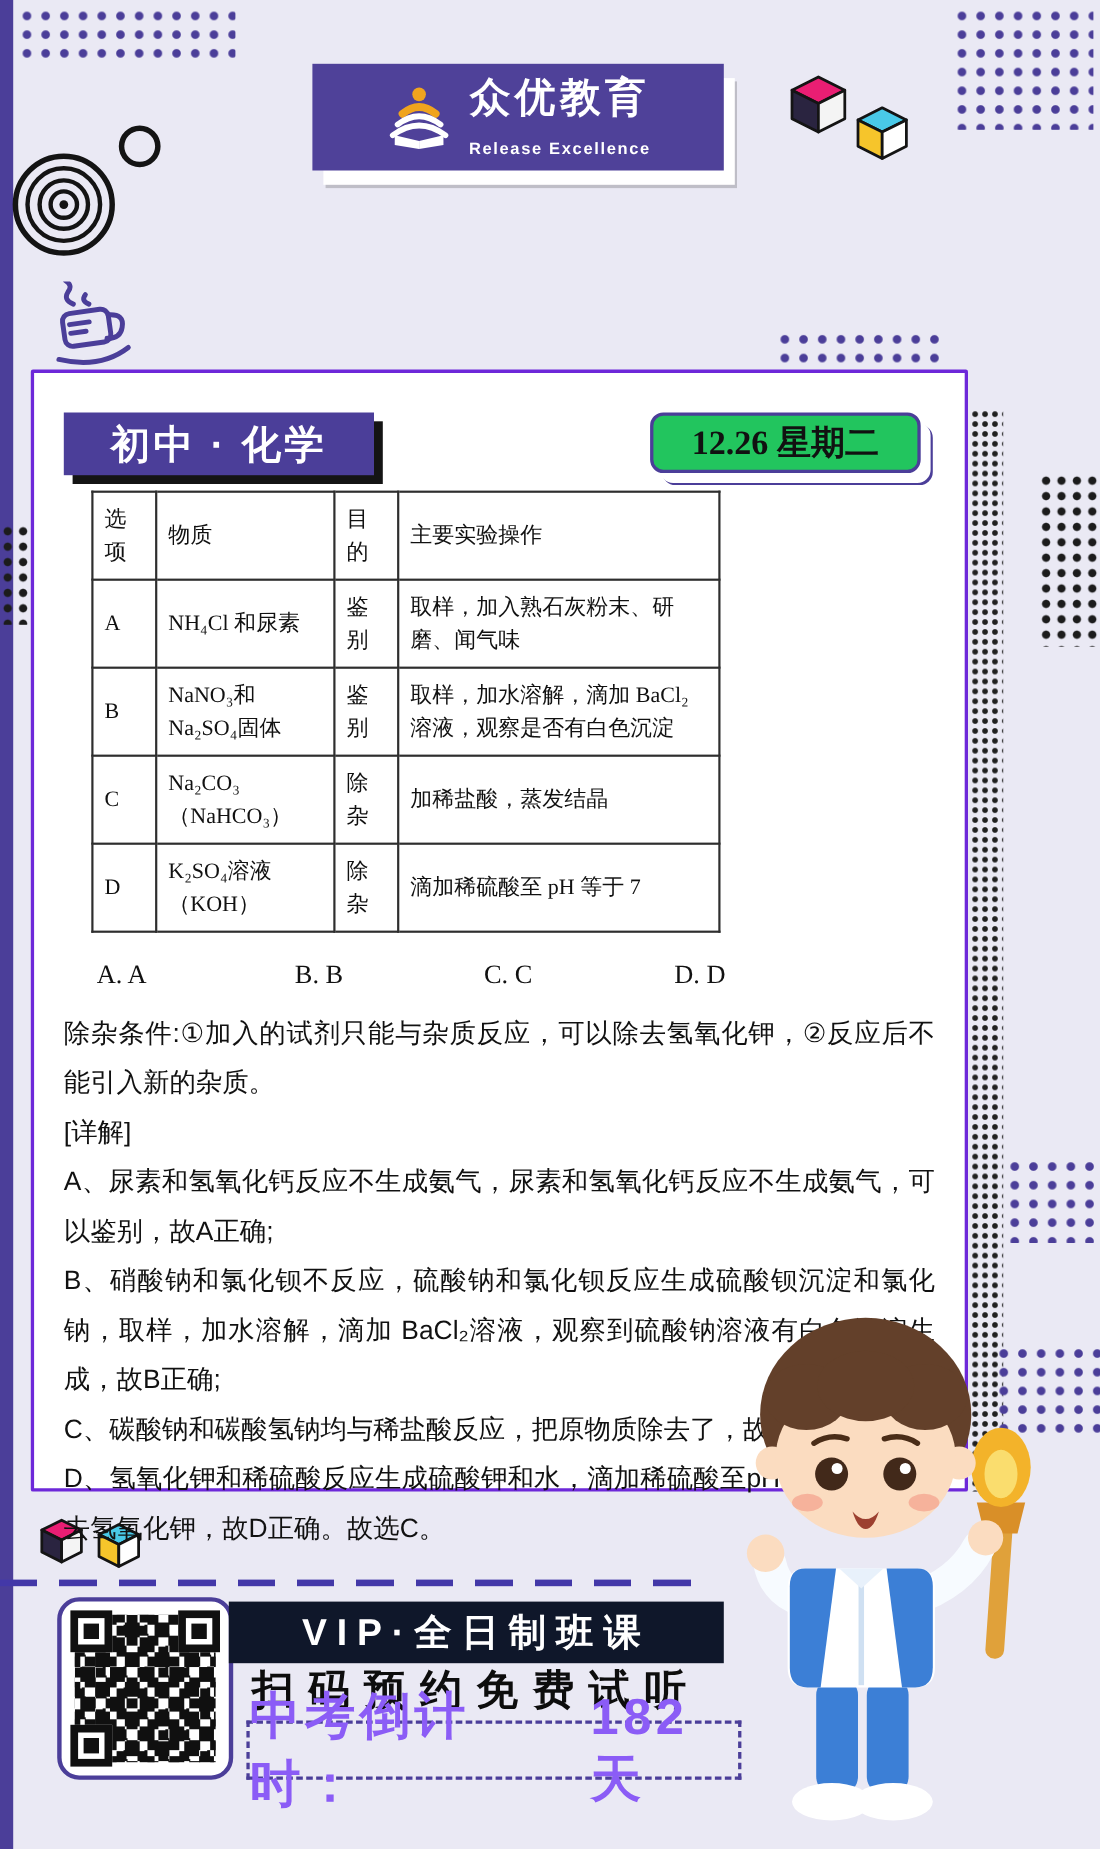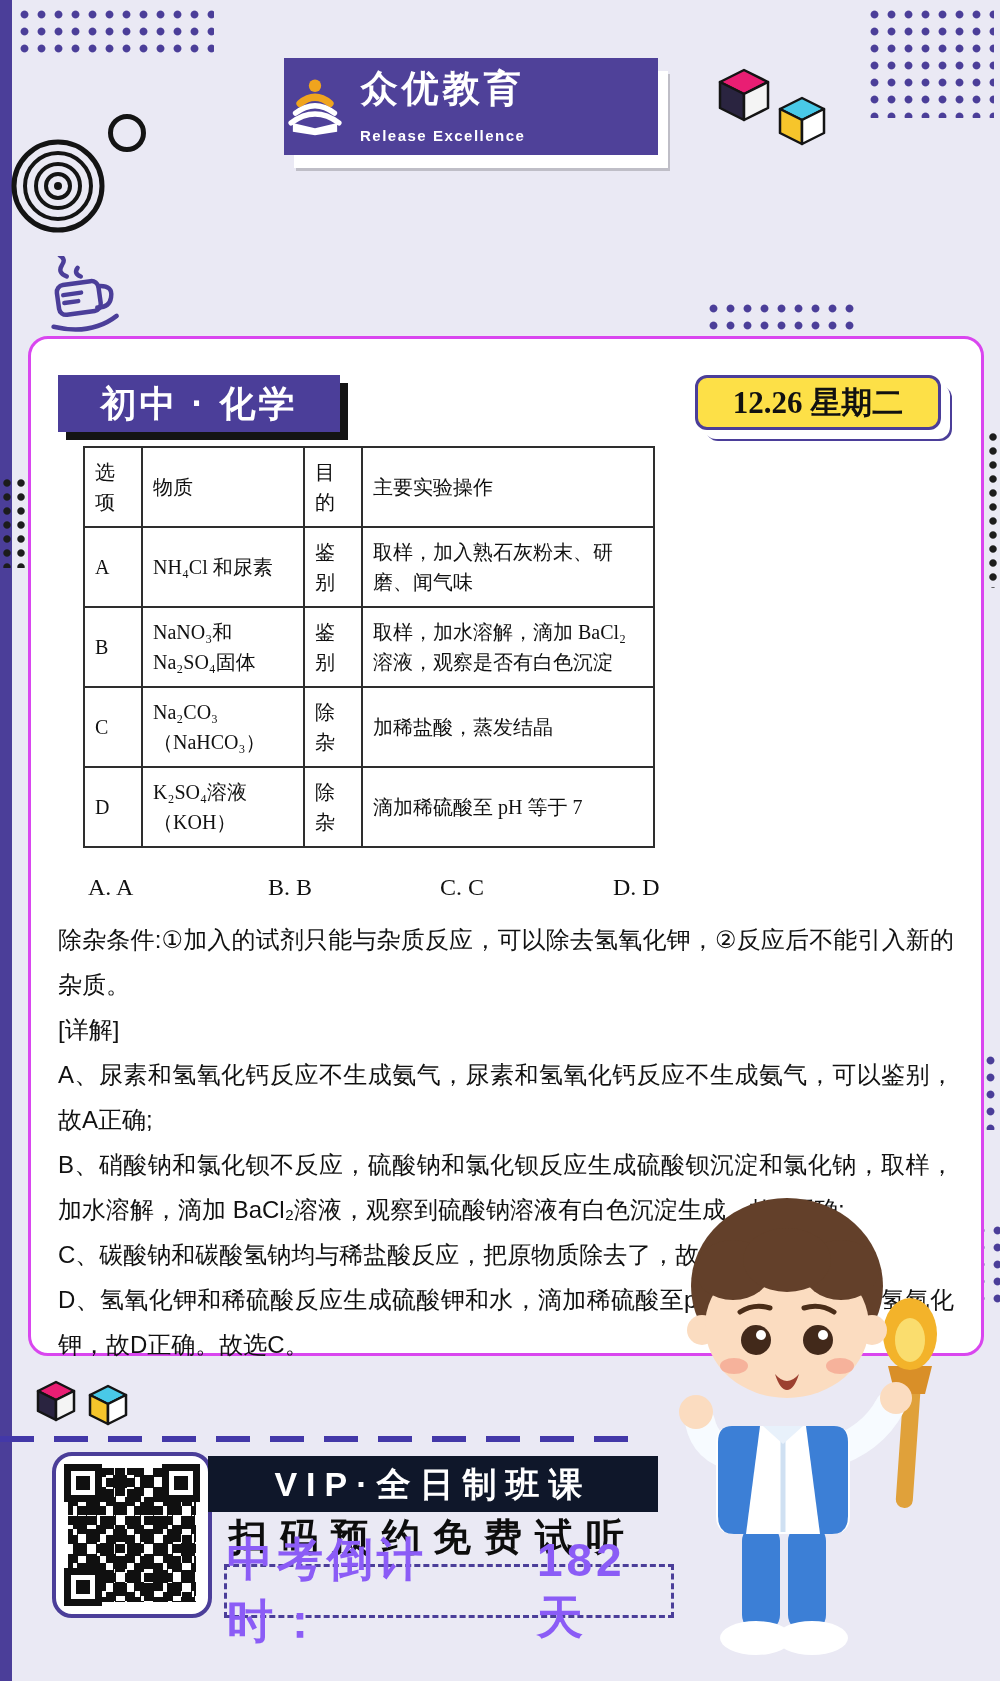--- a/index.html
+++ b/index.html
@@ -22,36 +22,36 @@
   .d-right-p2{left:904px;top:1222px;width:96px;height:88px;}
 
   .small-circle{position:absolute;left:108px;top:114px;width:28px;height:28px;border:5px solid #141414;border-radius:50%;}
   .target{position:absolute;left:10px;top:136px;}
   .cup{position:absolute;left:40px;top:256px;}
   .cubes-top{position:absolute;left:716px;top:68px;}
   .cubes-bottom{position:absolute;left:36px;top:1380px;}
 
   
   .header-box{position:absolute;left:284px;top:58px;width:374px;height:97px;background:#4f4199;
-    box-shadow:10px 13px 0 #ffffff,12px 16px 0 #14141433;display:flex;align-items:center;justify-content:flex-start;gap:14px;}
+    box-shadow:10px 13px 0 #ffffff,12px 16px 0 #14141433;display:flex;align-items:center;justify-content:center;gap:14px;}
   .brand-text{display:flex;flex-direction:column;align-items:center;color:#fff;}
   .brand-name{font-size:37px;font-weight:900;letter-spacing:4px;line-height:1.1;}
   .brand-slogan{font-size:15px;letter-spacing:1.5px;margin-top:17px;font-weight:700;}
 
   .page-title{position:absolute;left:0;top:184px;width:100%;text-align:center;
     font-size:79px;font-weight:900;color:#483b97;letter-spacing:1px;
     text-shadow:4px 4px 0 #eae9f4,7px 7px 0 #483b97;white-space:nowrap;}
 
   
-  .card{position:absolute;left:28px;top:336px;width:956px;height:1020px;background:#ffffff;
-    border:3px solid #d946ef;border-radius:20px;z-index:2;box-sizing:border-box;}
+  .card{position:absolute;left:28px;top:336px;width:852px;height:1020px;background:#ffffff;
+    border:3px solid #6d28d9;border-radius:2px;z-index:2;box-sizing:border-box;}
   .badges{display:flex;justify-content:space-between;align-items:flex-start;margin:36px 40px 0 27px;}
   .subject-badge{width:282px;height:57px;line-height:57px;text-align:center;background:#4b3e99;color:#fff;
     font-size:36px;font-weight:900;letter-spacing:3px;box-shadow:8px 8px 0 #141414;}
-  .date-badge{width:240px;height:49px;line-height:49px;text-align:center;background:#fde047;color:#111;
+  .date-badge{width:240px;height:49px;line-height:49px;text-align:center;background:#22c55e;color:#111;
     border:3px solid #4b3e99;border-radius:12px;font-family:"Liberation Serif","DejaVu Serif",serif;
     font-size:31px;font-weight:700;box-shadow:9px 9px 0 #ffffff,11px 11px 0 #4b3e99;}
   .question{margin:34px 27px 0;font-size:25px;color:#111;}
   table.qtable{border-collapse:collapse;margin:14px 0 0 52px;font-family:"Liberation Serif","DejaVu Serif",serif;
     font-size:20px;color:#111;table-layout:fixed;}
   .qtable th,.qtable td{border:2px solid #2e2e2e;padding:9px 10px;font-weight:normal;text-align:left;vertical-align:middle;line-height:1.5;}
   .choices{display:flex;margin:26px 0 0 57px;font-family:"Liberation Serif","DejaVu Serif",serif;font-size:24px;color:#111;}
   .choices span:nth-child(1){width:180px;}
   .choices span:nth-child(2){width:172px;}
   .choices span:nth-child(3){width:173px;}

